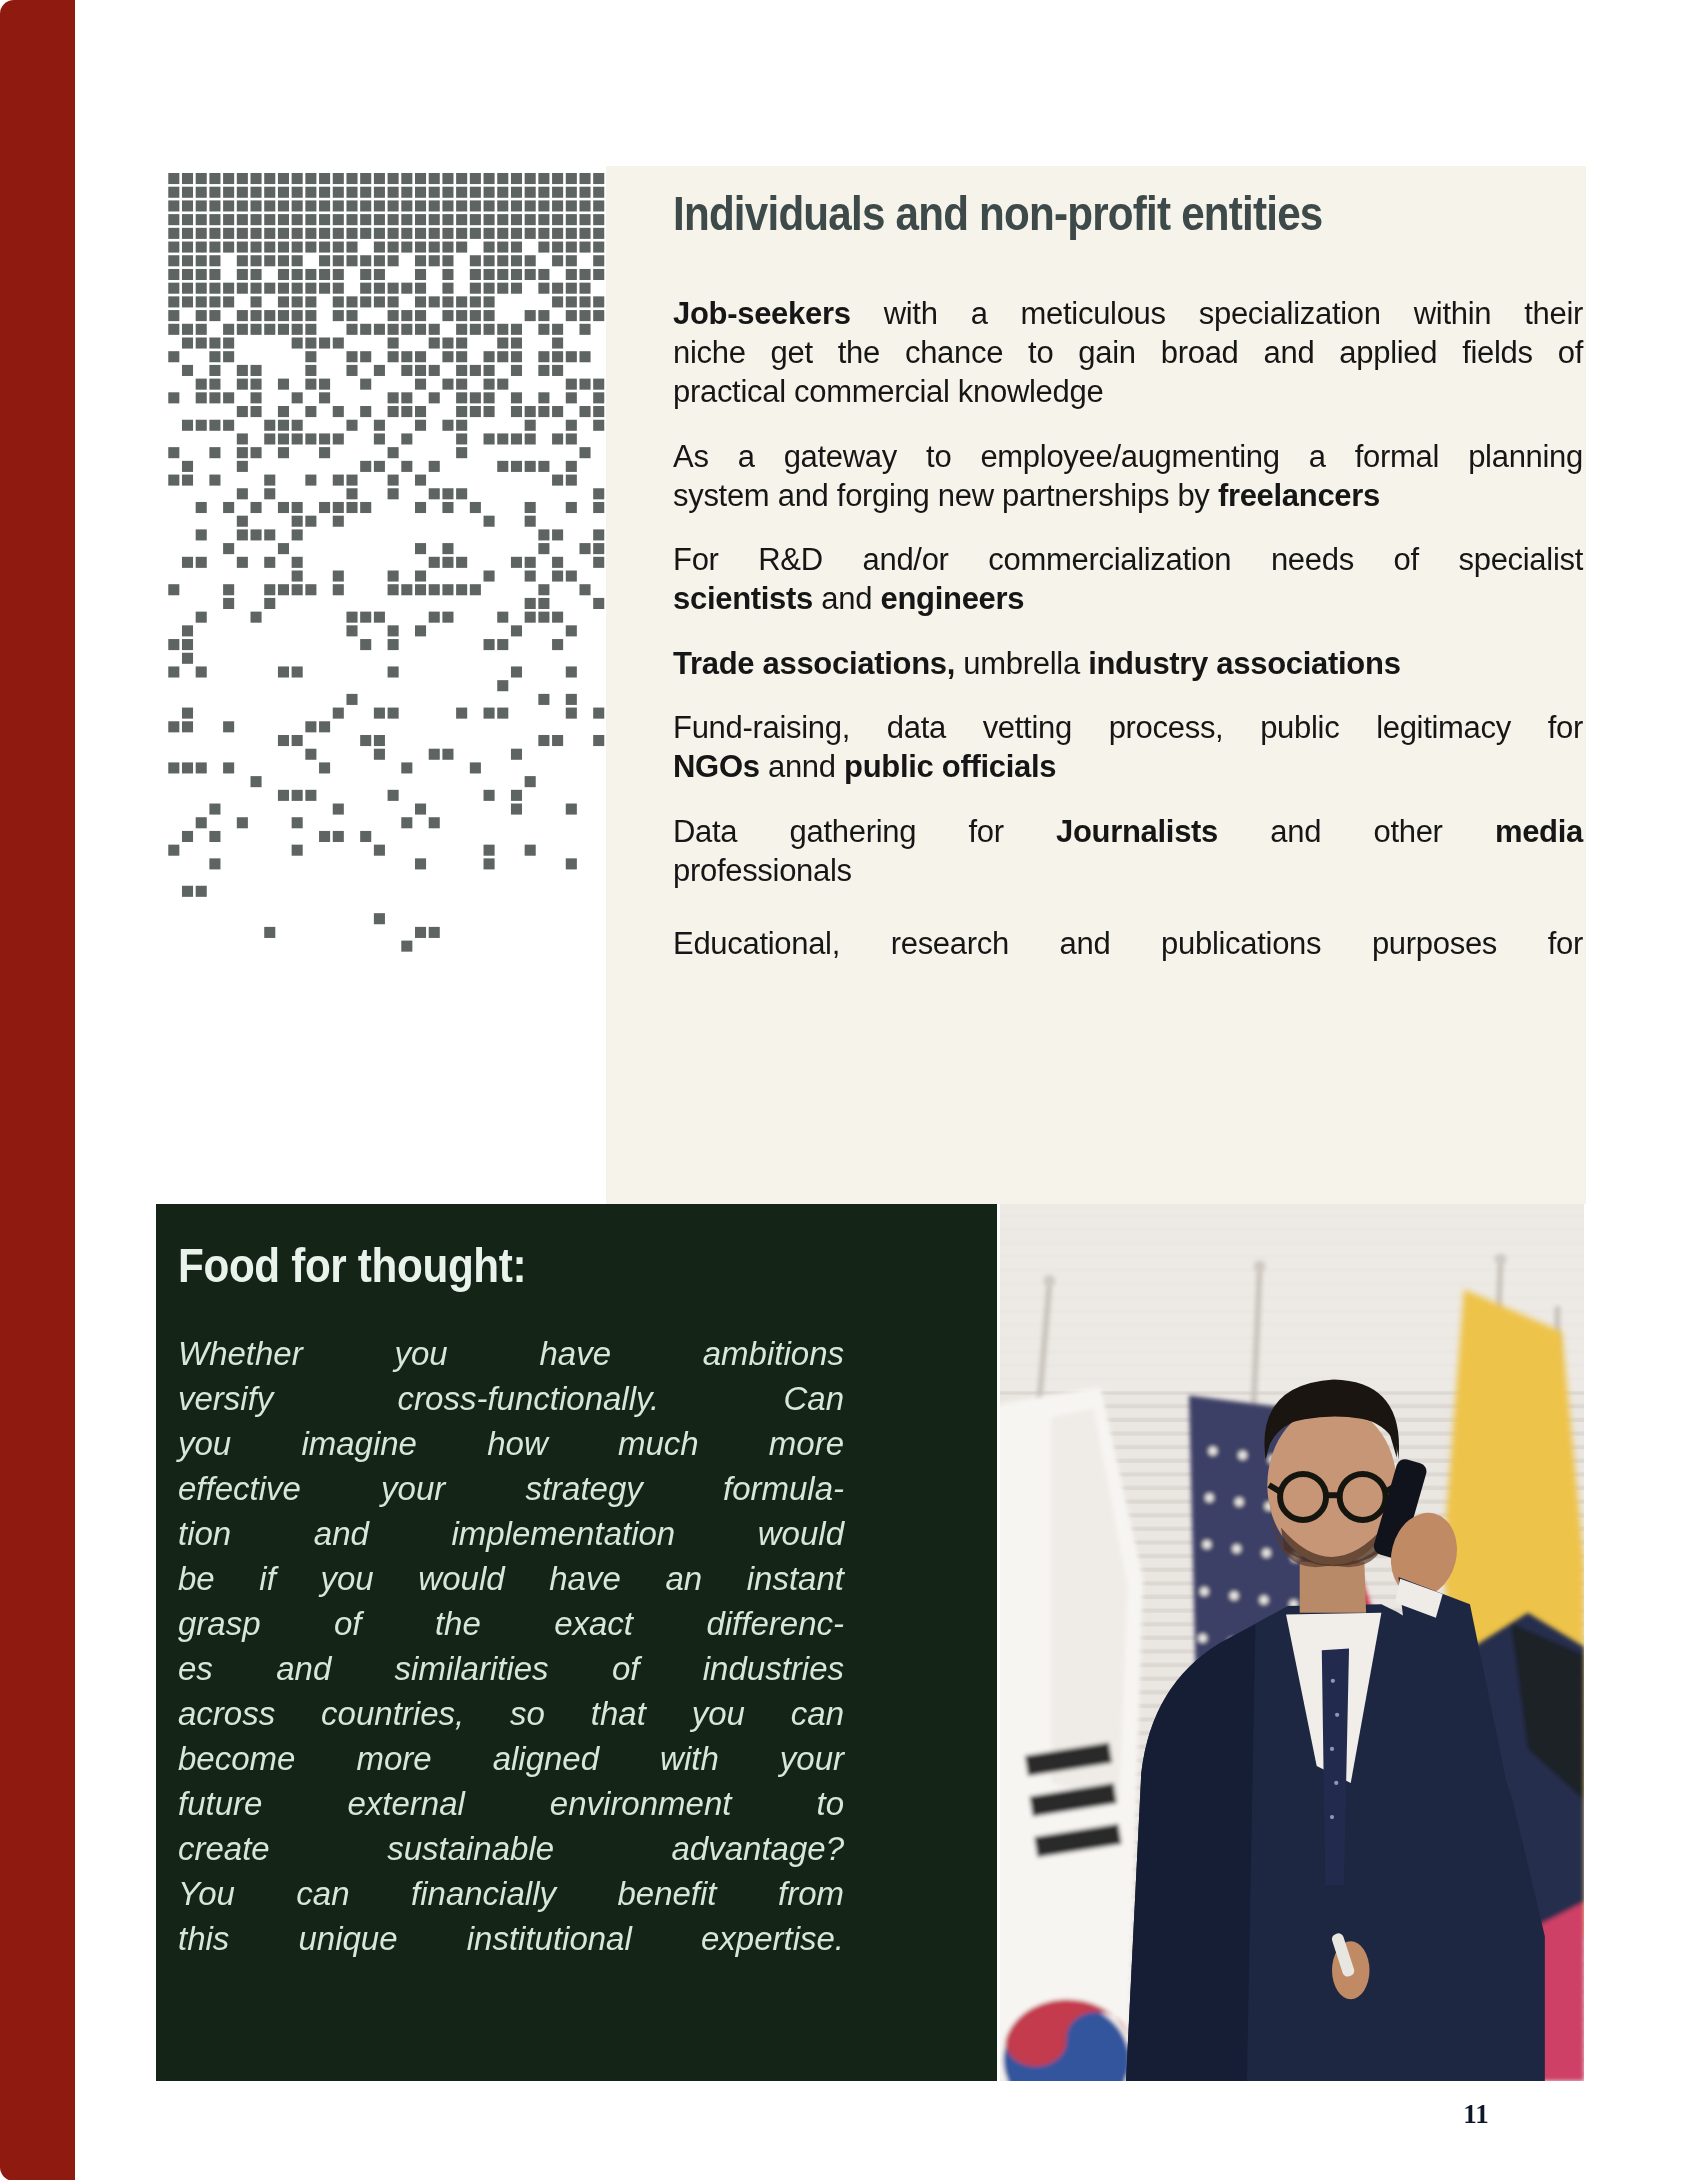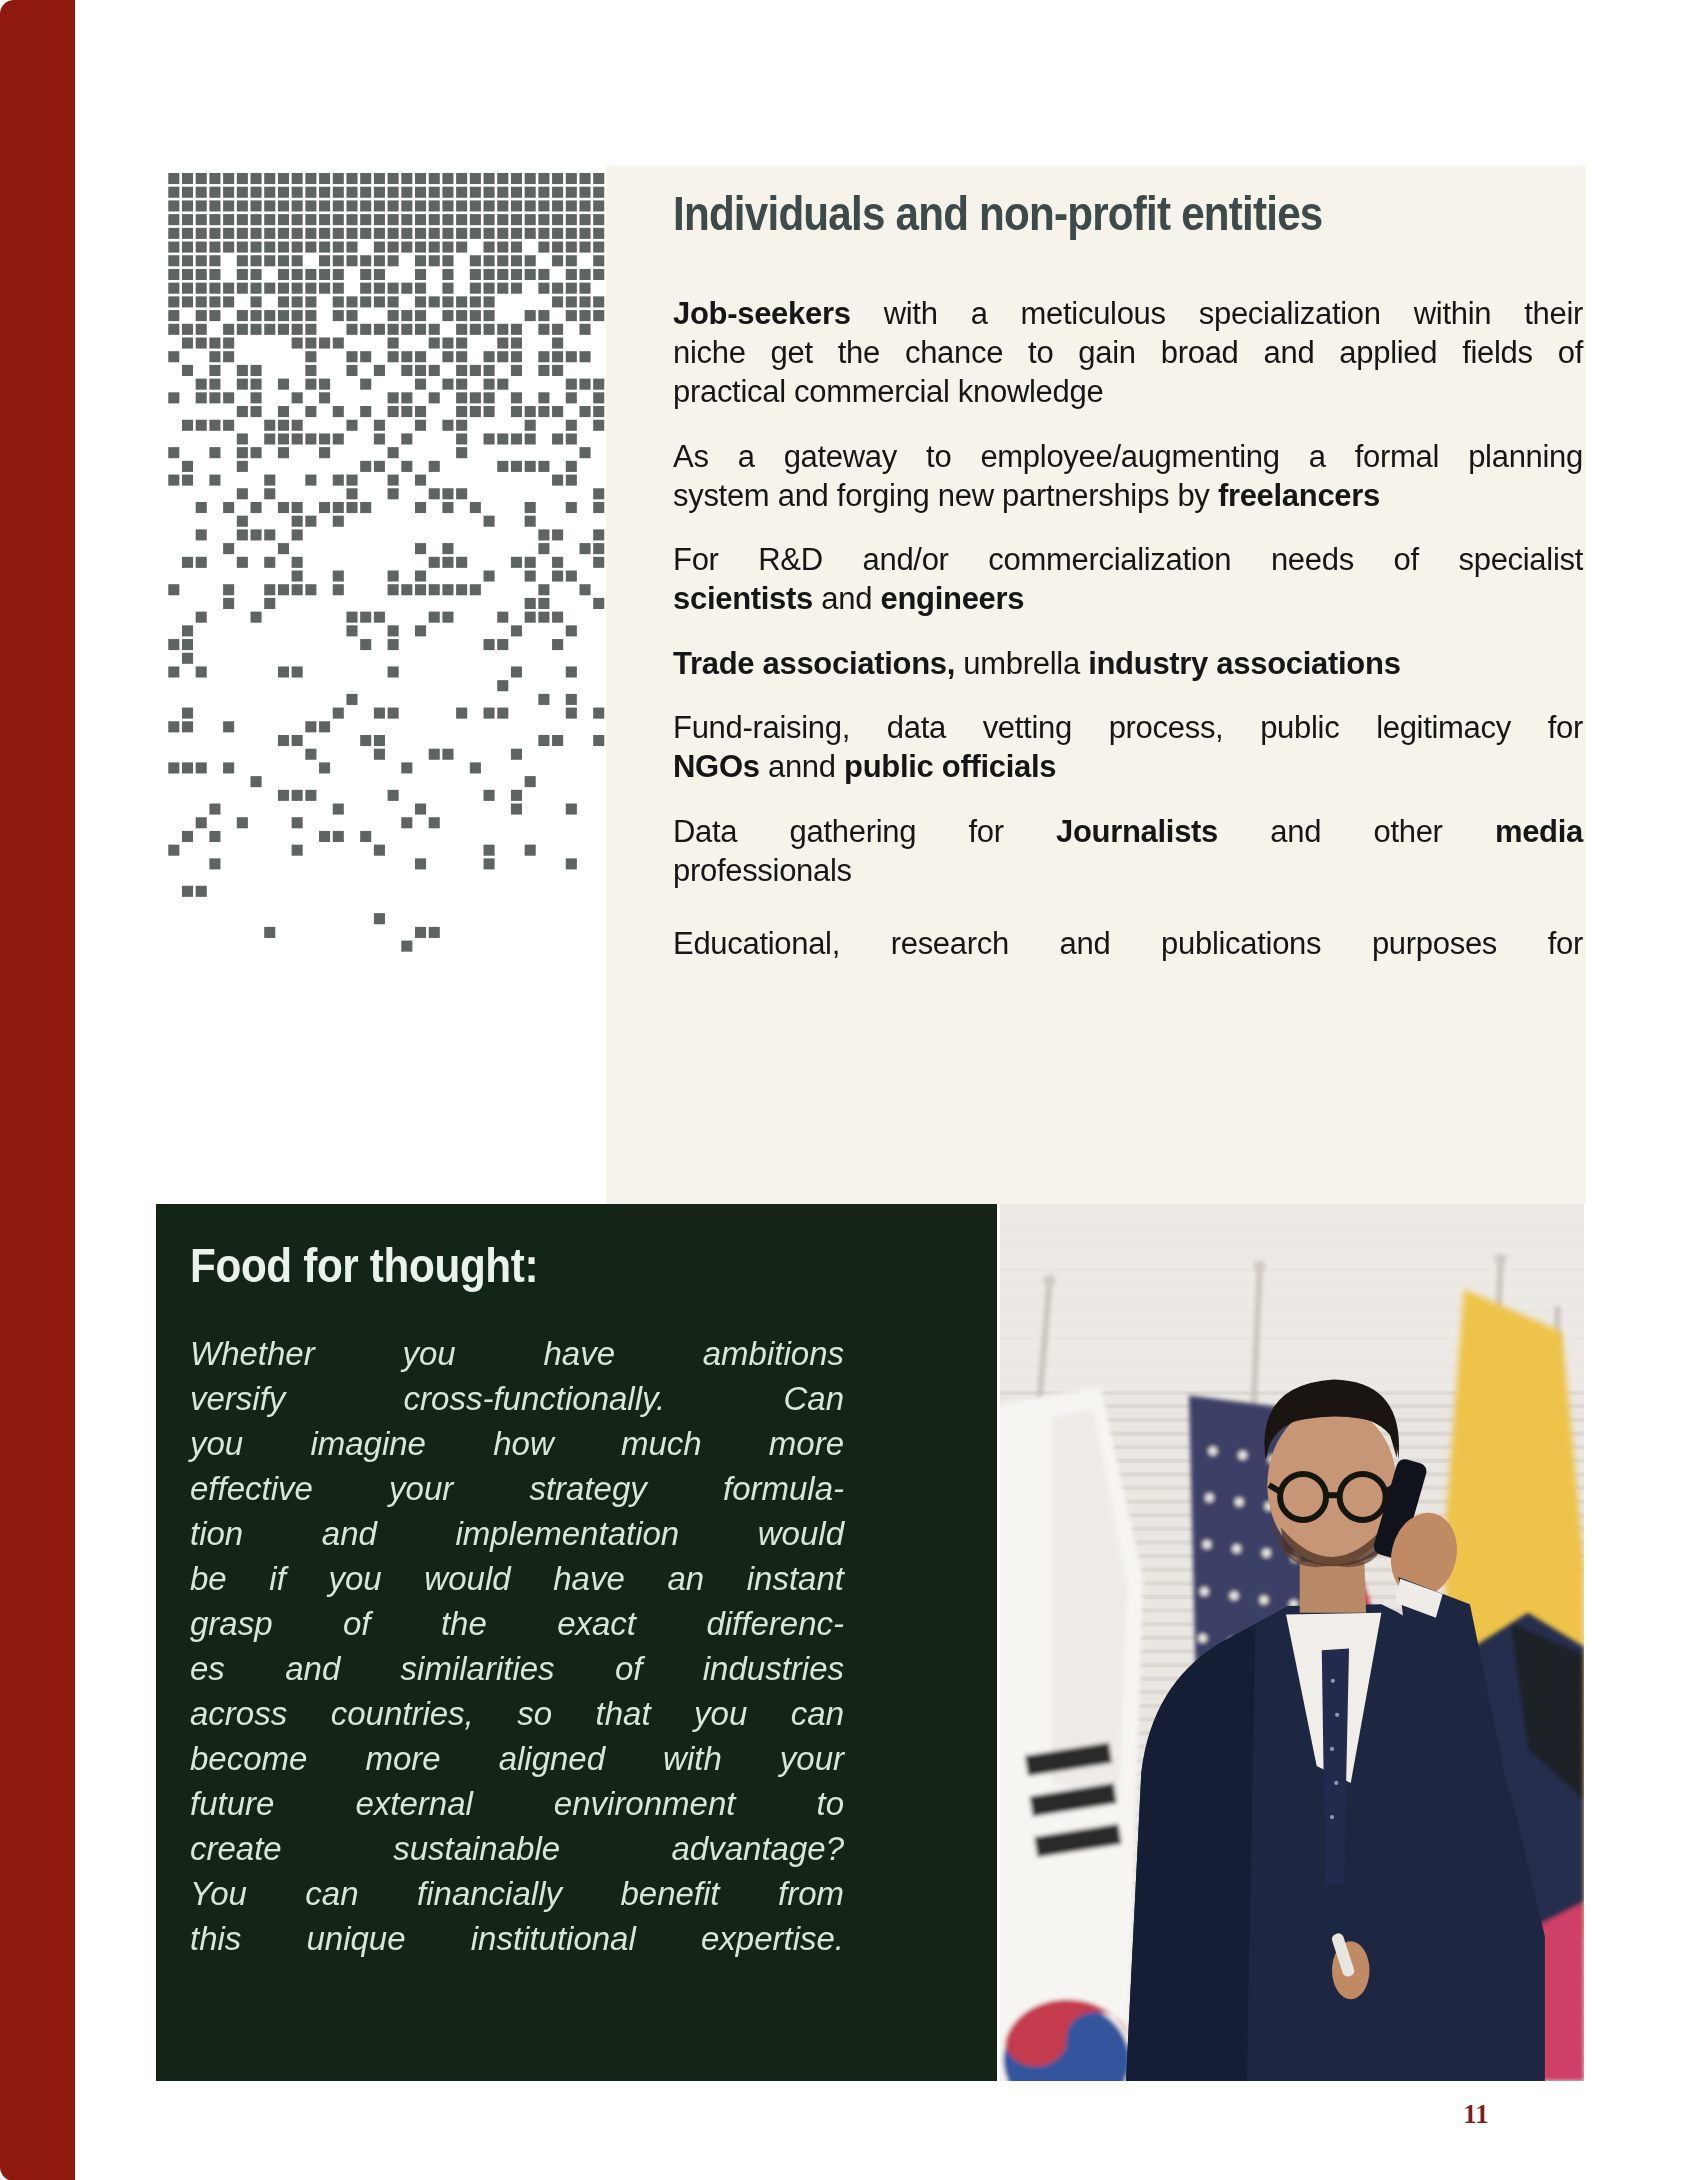--- a/index.html
+++ b/index.html
@@ -17,36 +17,36 @@
   }
   .article h1 span{display:inline-block;transform:scaleX(.86);transform-origin:0 50%;}
   #paras{margin-top:56px;font-size:31px;line-height:39px;letter-spacing:-0.3px;}
   .para{margin:0 0 25.6px 0;}
   .para.gap{margin-top:34px;}
   .bline{text-align:left;}
   .bline.just{text-align:justify;text-align-last:justify;}
   .bline b{font-weight:700;}
   .thought-box{
     position:absolute;left:156px;top:1204px;width:841px;height:877px;
-    background:var(--box,#142518);box-sizing:border-box;padding:37px 153px 0 34px;
+    background:var(--box,#142518);box-sizing:border-box;padding:37px 153px 0 22px;
     color:var(--boxtext,#d9e6dc);
   }
   .thought-box h2{
     margin:0;font-size:48px;line-height:49px;font-weight:700;color:var(--boxtitle,#eaf2ec);
     white-space:nowrap;letter-spacing:-0.4px;
   }
   .thought-box h2 span{display:inline-block;transform:scaleX(.88);transform-origin:0 50%;}
   #tlines{margin-top:41px;font-style:italic;font-size:33px;line-height:45px;}
   .tline{text-align:justify;text-align-last:justify;}
   .tline:last-child{text-align-last:justify;}
   .photo{position:absolute;left:1000px;top:1204px;width:584px;height:877px;margin:0;}
   .photo svg{display:block;}
   .page-number{
     position:absolute;left:1440px;top:2099px;width:72px;text-align:center;
-    font-family:"Liberation Serif",serif;font-size:27px;font-weight:600;color:#7f1d1d;
+    font-family:"Liberation Serif",serif;font-size:27px;font-weight:600;color:#0f172a;
   }
 </style>
 </head>
 <body>
 
 <div class="page">
 
   <div class="stripe"></div>
 
   <div class="pixel-grid">

